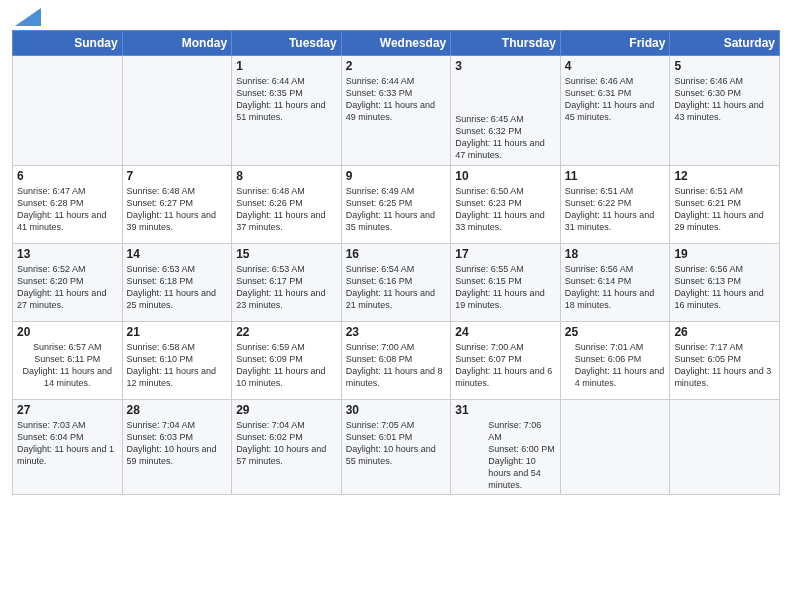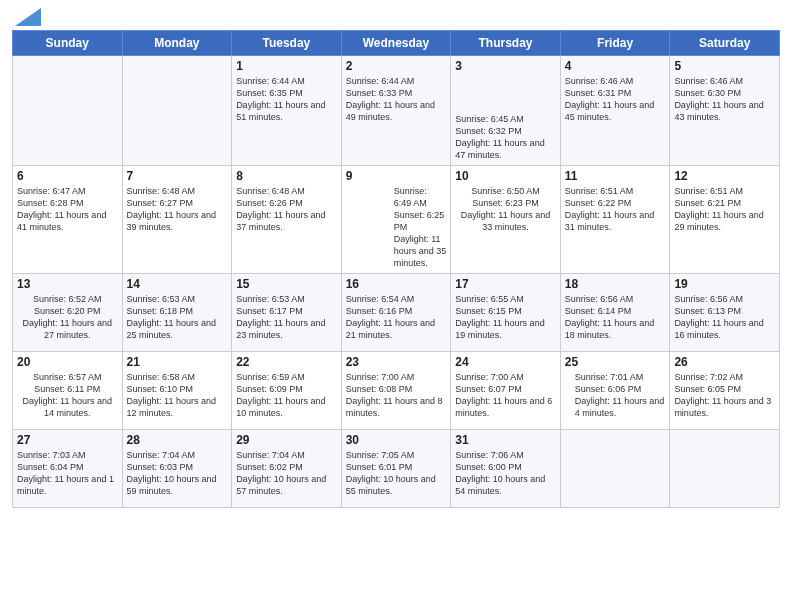--- a/index.html
+++ b/index.html
@@ -51,21 +51,21 @@
       width: 100%;
       border-collapse: collapse;
       table-layout: fixed;
     }
     thead tr th {
       background-color: #3a6bbf;
       color: #fff;
       font-size: 12px;
       font-weight: bold;
       padding: 5px 4px;
-      text-align: center;
+      text-align: right;
       border: 1px solid #5a8bdf;
     }
     tbody tr td {
       vertical-align: top;
       border: 1px solid #ccc;
       padding: 3px 4px;
       font-size: 9.5px;
       color: #222;
       height: 78px;
     }
@@ -169,47 +169,47 @@
 Daylight: 11 hours and 39 minutes.</div>
           </td>
           <td>
             <span class="day-number">8</span>
             <div class="day-info" style="white-space: pre-line;">Sunrise: 6:48 AM
 Sunset: 6:26 PM
 Daylight: 11 hours and 37 minutes.</div>
           </td>
           <td>
             <span class="day-number">9</span>
-            <div class="day-info" style="white-space: pre-line; margin-left: 48px;">Sunrise: 6:49 AM
+            <div class="day-info" style="white-space: pre-line;">Sunrise: 6:49 AM
 Sunset: 6:25 PM
 Daylight: 11 hours and 35 minutes.</div>
           </td>
           <td>
             <span class="day-number">10</span>
-            <div class="day-info" style="white-space: pre-line; text-align: center;">Sunrise: 6:50 AM
+            <div class="day-info" style="white-space: pre-line;">Sunrise: 6:50 AM
 Sunset: 6:23 PM
 Daylight: 11 hours and 33 minutes.</div>
           </td>
           <td>
             <span class="day-number">11</span>
             <div class="day-info" style="white-space: pre-line;">Sunrise: 6:51 AM
 Sunset: 6:22 PM
 Daylight: 11 hours and 31 minutes.</div>
           </td>
           <td>
             <span class="day-number">12</span>
             <div class="day-info" style="white-space: pre-line;">Sunrise: 6:51 AM
 Sunset: 6:21 PM
 Daylight: 11 hours and 29 minutes.</div>
           </td>
         </tr>
         <tr>
           <td>
             <span class="day-number">13</span>
-            <div class="day-info" style="white-space: pre-line; text-align: center;">Sunrise: 6:52 AM
+            <div class="day-info" style="white-space: pre-line;">Sunrise: 6:52 AM
 Sunset: 6:20 PM
 Daylight: 11 hours and 27 minutes.</div>
           </td>
           <td>
             <span class="day-number">14</span>
             <div class="day-info" style="white-space: pre-line;">Sunrise: 6:53 AM
 Sunset: 6:18 PM
 Daylight: 11 hours and 25 minutes.</div>
           </td>
           <td>
@@ -275,21 +275,21 @@
 Daylight: 11 hours and 6 minutes.</div>
           </td>
           <td>
             <span class="day-number">25</span>
             <div class="day-info" style="white-space: pre-line; margin-left: 10px;">Sunrise: 7:01 AM
 Sunset: 6:06 PM
 Daylight: 11 hours and 4 minutes.</div>
           </td>
           <td>
             <span class="day-number">26</span>
-            <div class="day-info" style="white-space: pre-line;">Sunrise: 7:02 AM
+            <div class="day-info" style="white-space: pre-line;">Sunrise: 7:17 AM
 Sunset: 6:05 PM
 Daylight: 11 hours and 3 minutes.</div>
           </td>
         </tr>
         <tr>
           <td>
             <span class="day-number">27</span>
             <div class="day-info" style="white-space: pre-line;">Sunrise: 7:03 AM
 Sunset: 6:04 PM
 Daylight: 11 hours and 1 minute.</div>
@@ -307,21 +307,21 @@
 Daylight: 10 hours and 57 minutes.</div>
           </td>
           <td>
             <span class="day-number">30</span>
             <div class="day-info" style="white-space: pre-line;">Sunrise: 7:05 AM
 Sunset: 6:01 PM
 Daylight: 10 hours and 55 minutes.</div>
           </td>
           <td>
             <span class="day-number">31</span>
-            <div class="day-info" style="white-space: pre-line;">Sunrise: 7:06 AM
+            <div class="day-info" style="white-space: pre-line; margin-left: 33px;">Sunrise: 7:06 AM
 Sunset: 6:00 PM
 Daylight: 10 hours and 54 minutes.</div>
           </td>
           <td></td>
           <td></td>
         </tr>
       </tbody>
   </table>
 </div>
 

